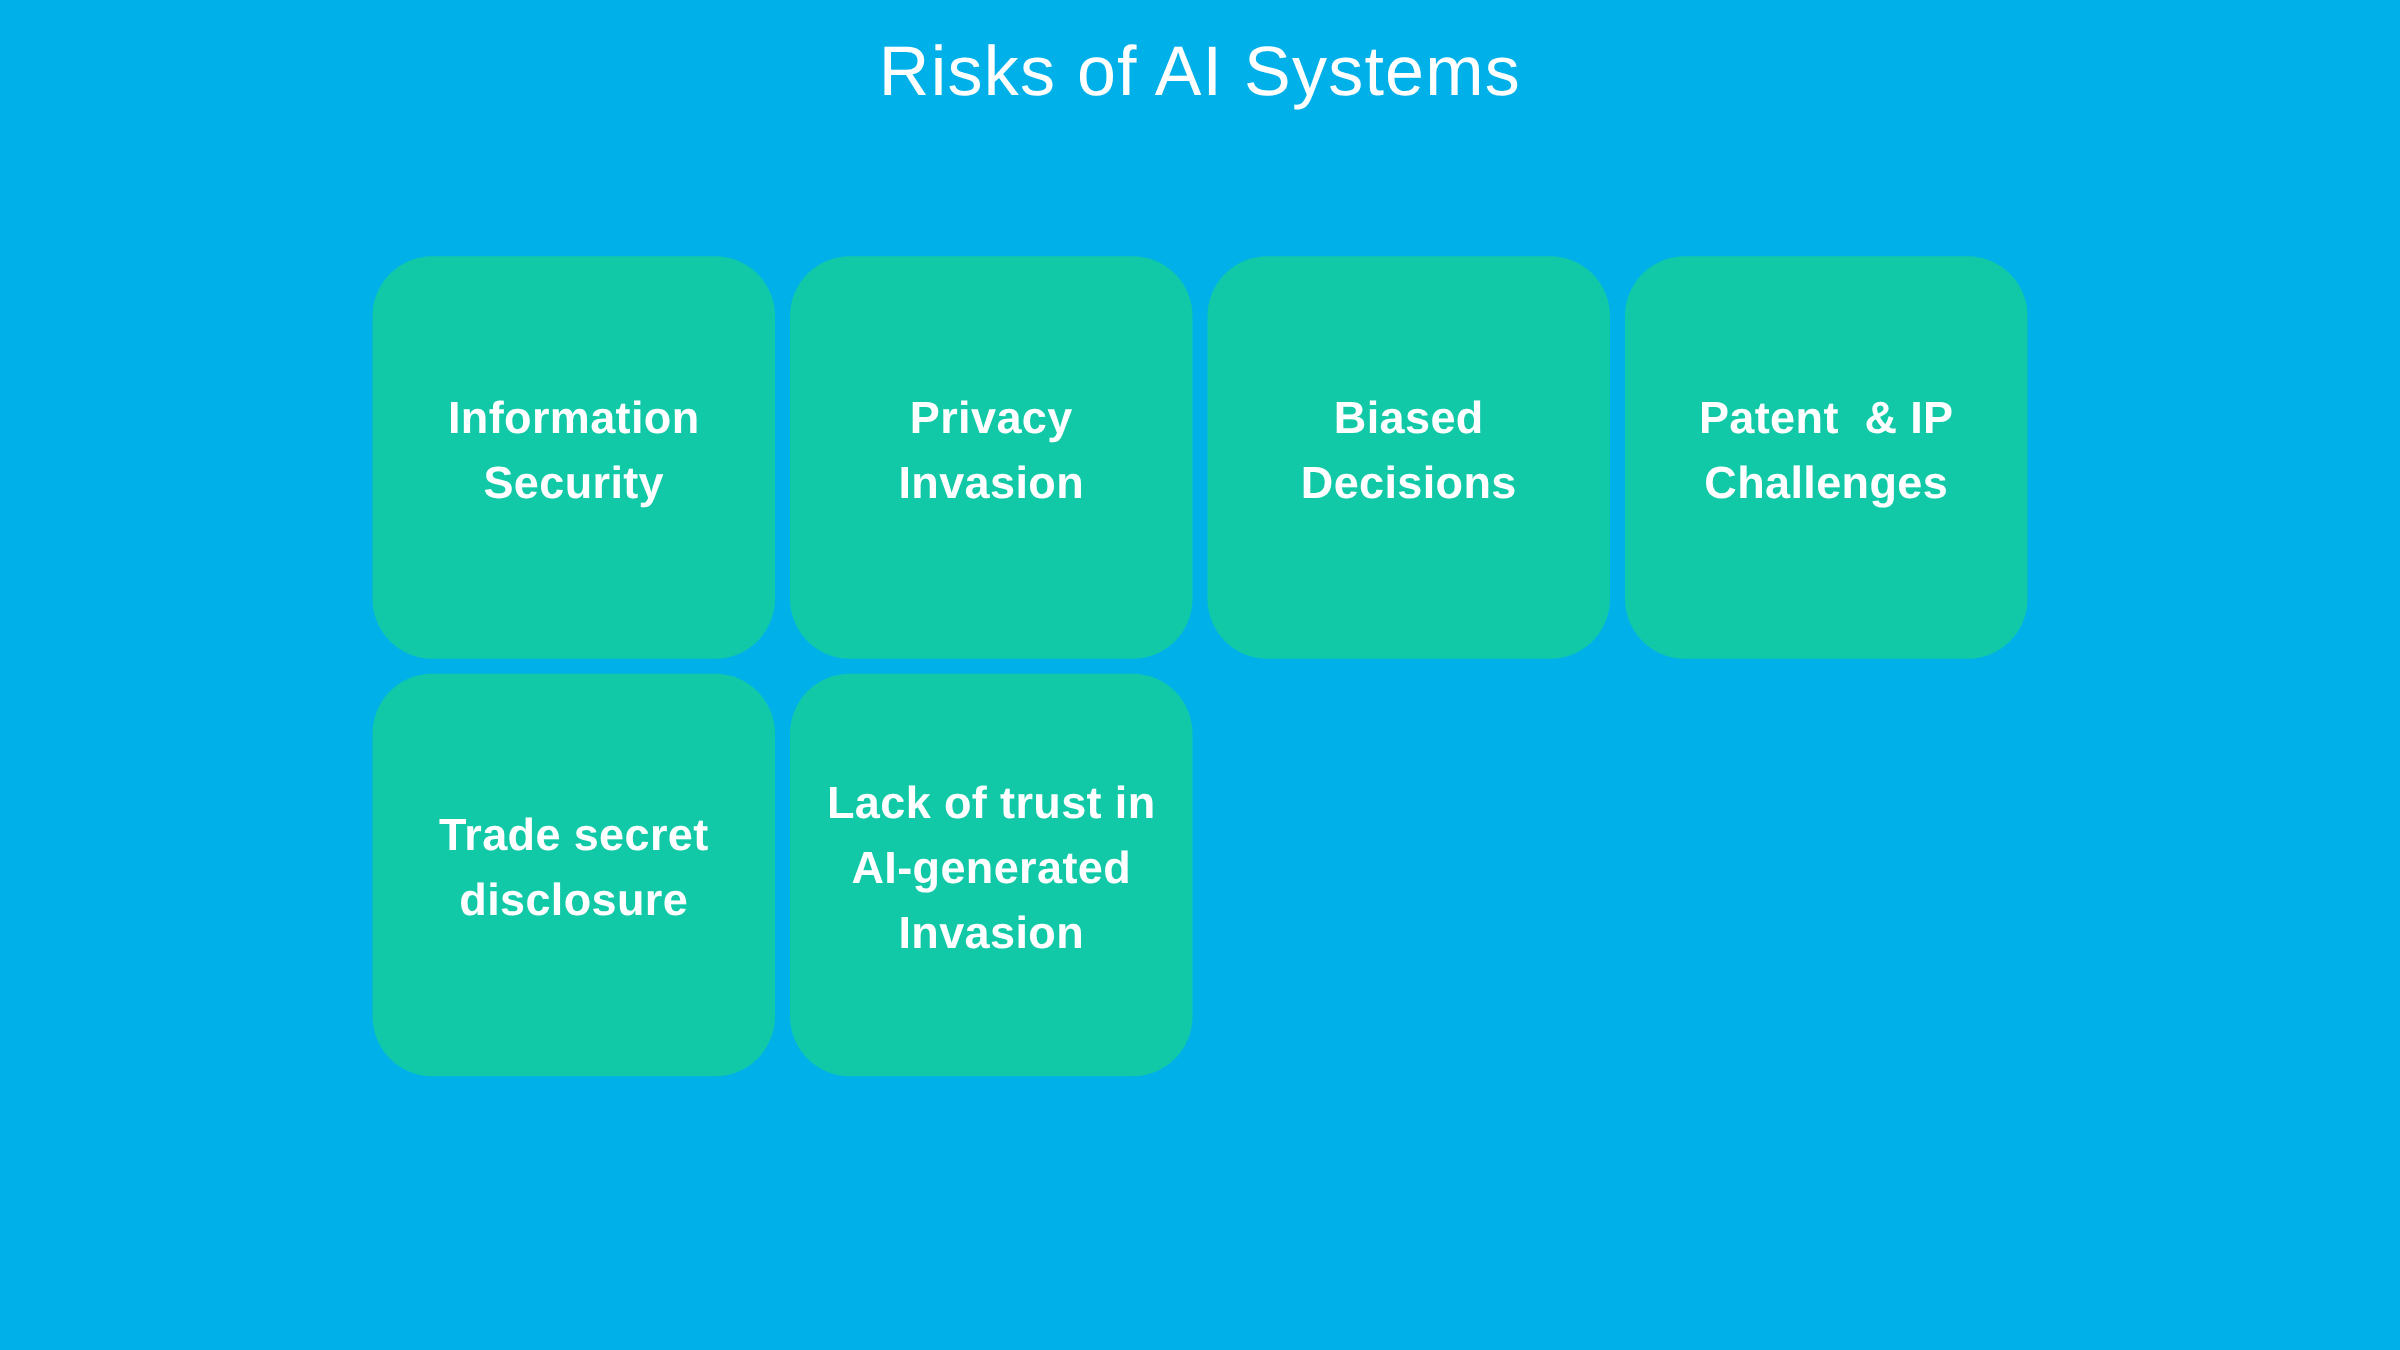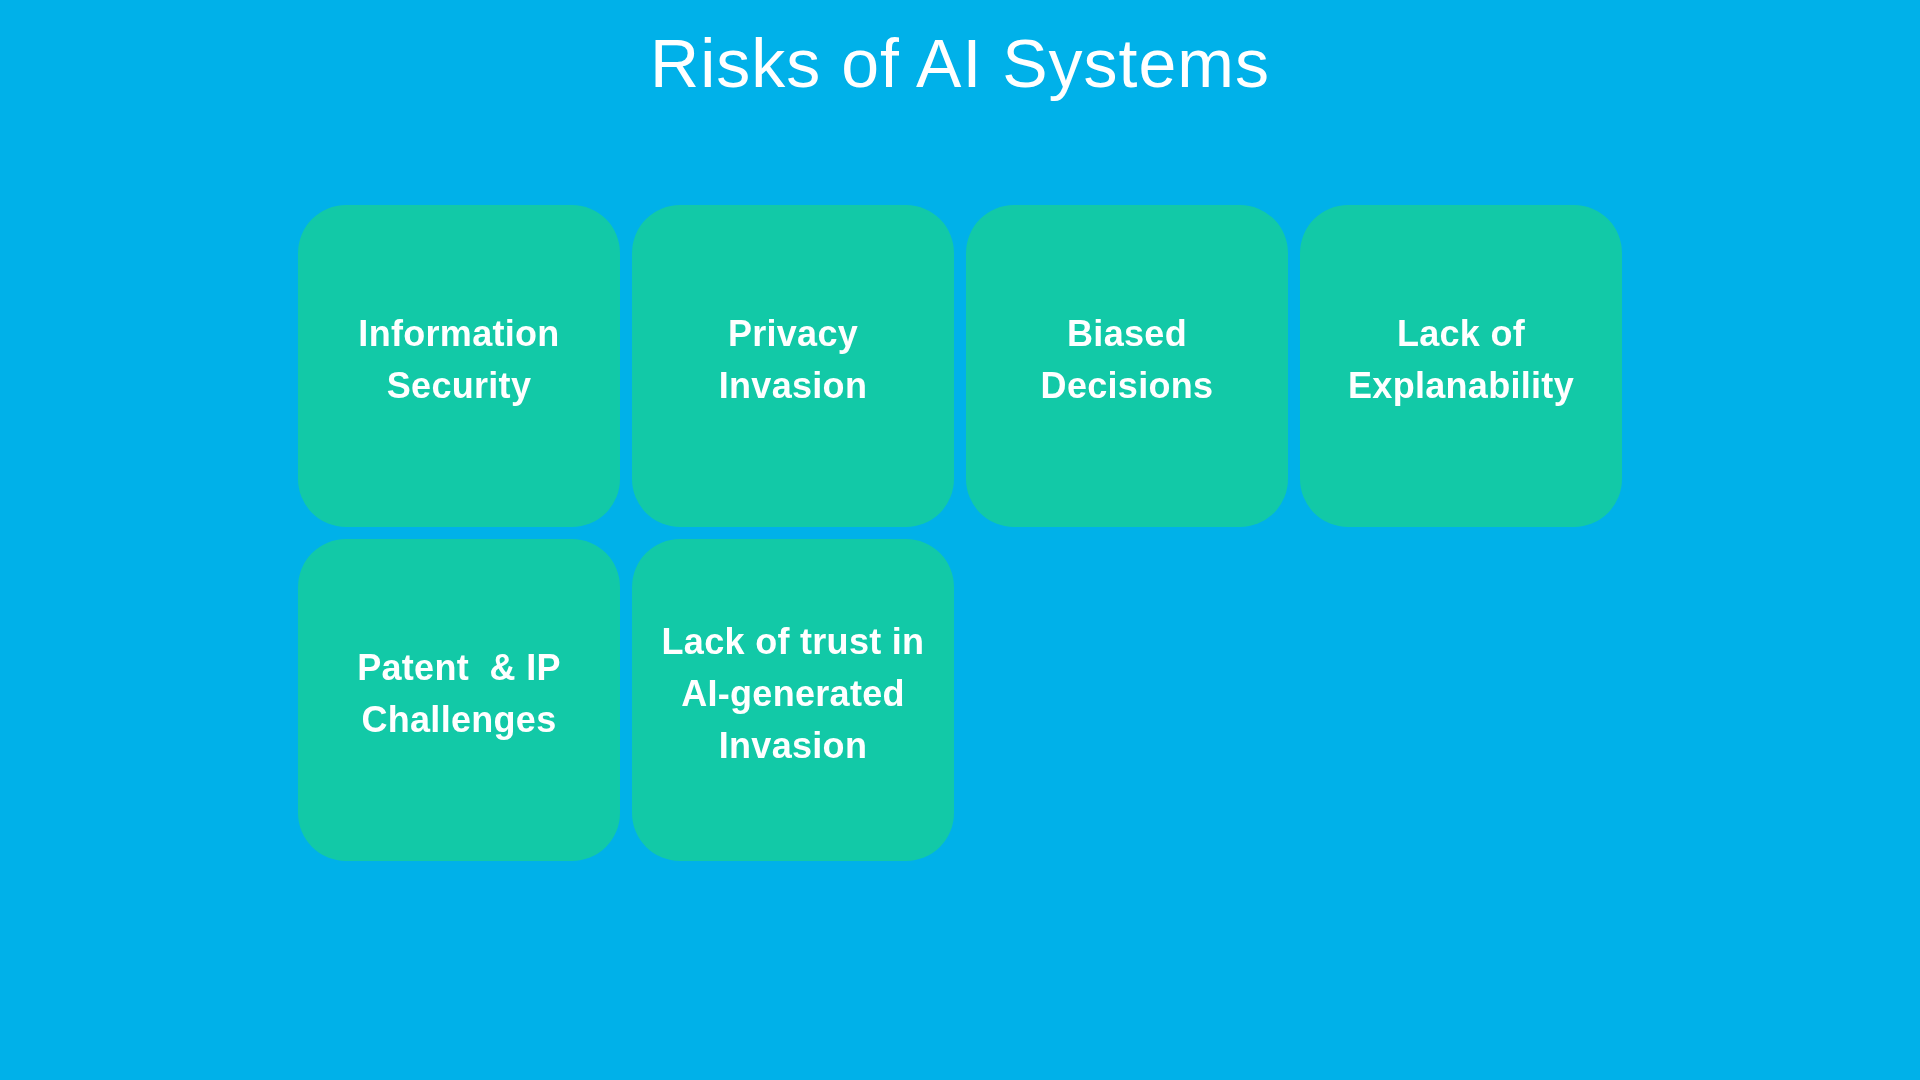--- a/index.html
+++ b/index.html
@@ -13,21 +13,21 @@
 
   body {
     background: var(--bg-color, #00B1E9);
     position: relative;
   }
 
   .page-title {
     margin-top: 26px;
     text-align: center;
     color: var(--text-color, #FFFFFF);
-    font-size: 68px;
+    font-size: 56px;
     font-weight: 400;
     letter-spacing: 1px;
     line-height: 1.1;
     font-family: "Liberation Sans", "DejaVu Sans", sans-serif;
   }
 
   .cards-grid {
     position: absolute;
     top: 205px;
     left: 0;
@@ -73,25 +73,25 @@
   </div>
   <div class="risk-card">
     <div class="card-label">Privacy
 Invasion</div>
   </div>
   <div class="risk-card">
     <div class="card-label">Biased
 Decisions</div>
   </div>
   <div class="risk-card">
-    <div class="card-label">Lack of
-Explanability</div>
+    <div class="card-label">Patent  &amp; IP
+Challenges</div>
   </div>
   <div class="risk-card">
-    <div class="card-label">Patent  &amp; IP
-Challenges</div>
+    <div class="card-label">Trade secret
+disclosure</div>
   </div>
   <div class="risk-card">
     <div class="card-label">Lack of trust in
 AI-generated
 Invasion</div>
   </div>
 </div>
 
 </body></html>

